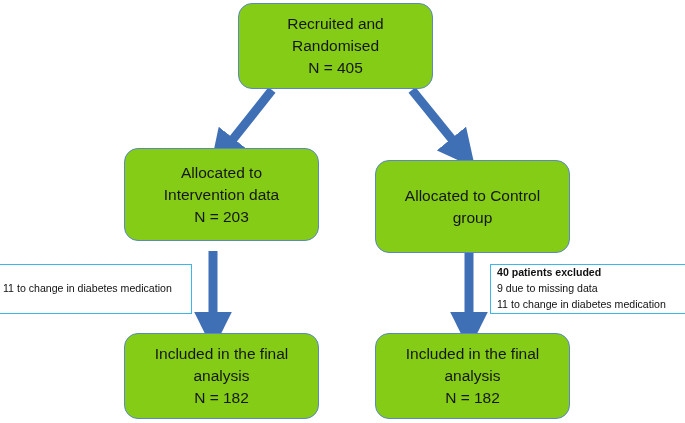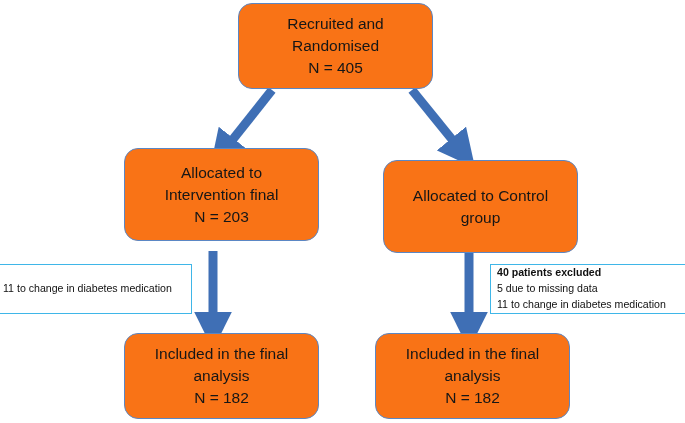--- a/index.html
+++ b/index.html
@@ -16,21 +16,21 @@
     width: 685px;
     height: 423px;
     background: #ffffff;
     overflow: hidden;
   }
   .node {
     position: absolute;
     box-sizing: border-box;
     border: 1.6px solid #5B87C4;
     border-radius: 14px;
-    background: #f97316;
+    background: #84cc16;
     display: flex;
     flex-direction: column;
     align-items: center;
     justify-content: center;
     text-align: center;
     color: #161616;
     font-size: 15.5px;
     line-height: 1.42;
     z-index: 3;
   }
@@ -92,25 +92,25 @@
   </svg>
 
   <div class="node" style="left:238px; top:3px; width:195px; height:86px;">
     <span class="ln">Recruited and</span>
     <span class="ln">Randomised</span>
     <span class="ln">N = 405</span>
   </div>
 
   <div class="node" style="left:124px; top:148px; width:195px; height:93px;">
     <span class="ln">Allocated to</span>
-    <span class="ln">Intervention final</span>
+    <span class="ln">Intervention data</span>
     <span class="ln">N = 203</span>
   </div>
 
-  <div class="node" style="left:375px; top:160px; width:195px; height:93px;margin-left:8px;">
+  <div class="node" style="left:375px; top:160px; width:195px; height:93px;">
     <span class="ln">Allocated to Control</span>
     <span class="ln">group</span>
   </div>
 
   <div class="node" style="left:124px; top:333px; width:195px; height:86px;">
     <span class="ln">Included in the final</span>
     <span class="ln">analysis</span>
     <span class="ln">N = 182</span>
   </div>
 
@@ -119,17 +119,17 @@
     <span class="ln">analysis</span>
     <span class="ln">N = 182</span>
   </div>
 
   <div class="excl" style="left:-4px; top:264px; width:196px; height:50px;">
     <span class="ln">11 to change in diabetes medication</span>
   </div>
 
   <div class="excl" style="left:490px; top:264px; width:199px; height:50px;">
     <span class="hd">40 patients excluded</span>
-    <span class="ln">5 due to missing data</span>
+    <span class="ln">9 due to missing data</span>
     <span class="ln">11 to change in diabetes medication</span>
   </div>
 
 </div>
 
 </body></html>

